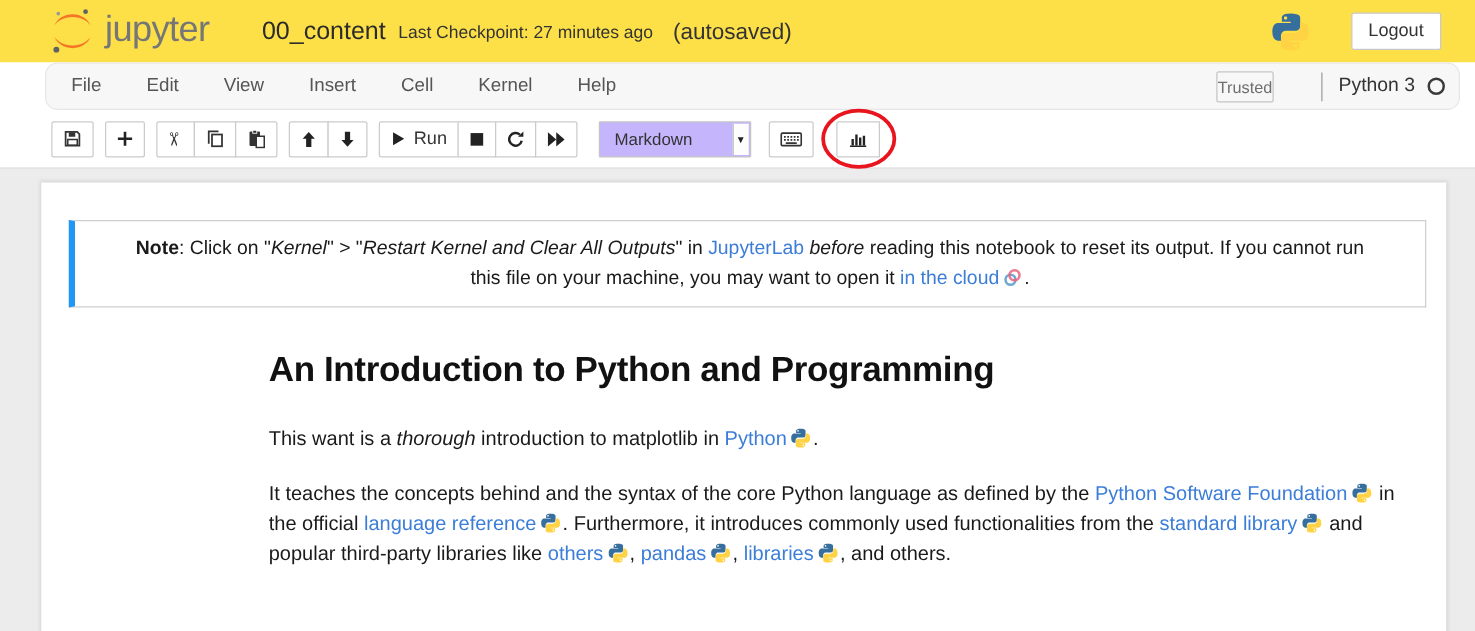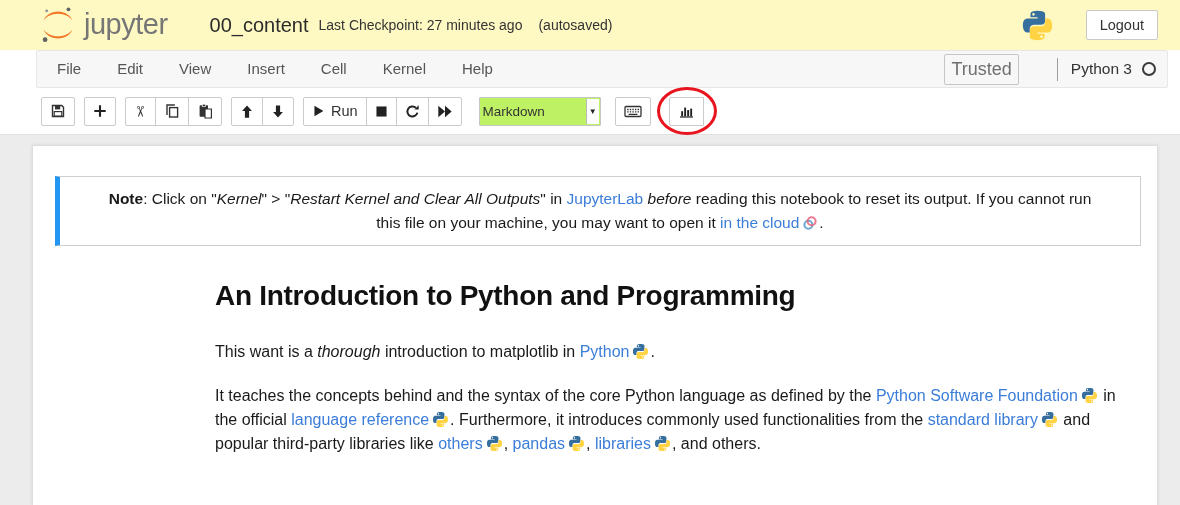--- a/index.html
+++ b/index.html
@@ -6,50 +6,50 @@
   html,body { margin:0; padding:0; }
   body {
     width:1180px; height:505px; overflow:hidden;
     background:#ffffff;
     font-family:"Liberation Sans", sans-serif;
     color:#1f1f1f;
     -webkit-font-smoothing:antialiased;
   }
 
   
-  .header { height:50px; display:flex; align-items:center; padding:0 20px 0 38px; background:#fef9c3; }
+  .header { height:50px; display:flex; align-items:center; padding:0 25px 0 38px; background:#fde047; }
   .logo { display:flex; align-items:center; gap:6px; cursor:pointer; }
   .logo-text { font-size:29px; color:#767677; letter-spacing:-0.5px; margin-top:-2px; }
   .nb-title { font-size:20px; color:#2b2b2b; margin-left:42px; cursor:pointer; }
   .checkpoint { font-size:14px; color:#333; margin-left:10px; }
-  .autosave  { font-size:14px; color:#333; margin-left:16px; }
+  .autosave  { font-size:18px; color:#333; margin-left:16px; }
   .spacer { flex:1; }
   .header-py { width:33px; height:33px; margin-right:32px; }
   .logout-btn {
     font-size:14.5px; color:#333; background:#fff;
     border:1px solid #c9c9c9; border-radius:2px;
     padding:6px 13px; margin-right:2px; cursor:pointer;
     font-family:"Liberation Sans", sans-serif;
   }
 
   
   .menurow { height:38px; background:#fff; }
   .menubar {
     margin:0 12px 0 36px; height:38px;
-    background:#f7f7f7; border:1px solid #e7e7e7; border-radius:2px;
+    background:#f7f7f7; border:1px solid #e7e7e7; border-radius:10px;
     display:flex; align-items:center;
   }
   .menu-item {
     font-size:15px; color:#555; padding:0 16px; line-height:36px;
     cursor:pointer; margin-left:4px;
   }
   .menu-right { margin-left:auto; display:flex; align-items:center; padding-right:10px; }
   .trusted-btn {
-    font-size:18px; color:#6f6f6f; border:1px solid #c6c6c6; border-radius:2px;
-    padding:4px 6px; background:transparent; cursor:pointer;
+    font-size:13px; color:#6f6f6f; border:1px solid #c6c6c6; border-radius:2px;
+    padding:4px 0; background:transparent; cursor:pointer;
     font-family:"Liberation Sans", sans-serif;
   }
   .vsep { width:1px; height:23px; background:#9e9e9e; margin:0 13px 0 38px; }
   .kernel-name { font-size:15.5px; color:#333; margin-right:9px; }
   .kernel-ind { display:flex; align-items:center; }
 
   
   .toolbar { height:46px; display:flex; align-items:center; padding-left:41px; background:#fff; }
   .btn-group { display:flex; margin-right:9px; }
   .tbtn {
@@ -61,23 +61,23 @@
   }
   .btn-group .tbtn:first-child { border-radius:2px 0 0 2px; margin-left:0; }
   .btn-group .tbtn:last-child  { border-radius:0 2px 2px 0; }
   .btn-group .tbtn:only-child  { border-radius:2px; }
   .ticon { display:inline-flex; line-height:0; }
   .scissor-glyph { font-size:15px; line-height:1; transform:rotate(-90deg) scaleX(-1); display:inline-block; }
   .run-label { font-size:14.5px; color:#333; }
 
   .cell-type-select {
     width:122px; height:29px; margin-left:8px;
-    border:1px solid #c6c6c6; background:#bef264; border-radius:1px;
+    border:1px solid #c6c6c6; background:#c4b5fd; border-radius:1px;
     display:flex; align-items:center; font-size:13.5px; color:#333;
-    padding-left:3px; position:relative; cursor:pointer;
+    padding-left:12px; position:relative; cursor:pointer;
   }
   .sel-arrow {
     position:absolute; right:1px; top:1px; bottom:1px; width:13px;
     border-left:1px solid #b9b9b9; display:flex; align-items:center; justify-content:center;
     font-size:8px; color:#222; background:#fdfdfd;
   }
   .tb-single { margin-left:14px; position:relative; }
   .tb-single .tbtn { border-radius:2px; margin-left:0; }
   .chart-wrap { margin-left:9px; }
   .red-circle {

